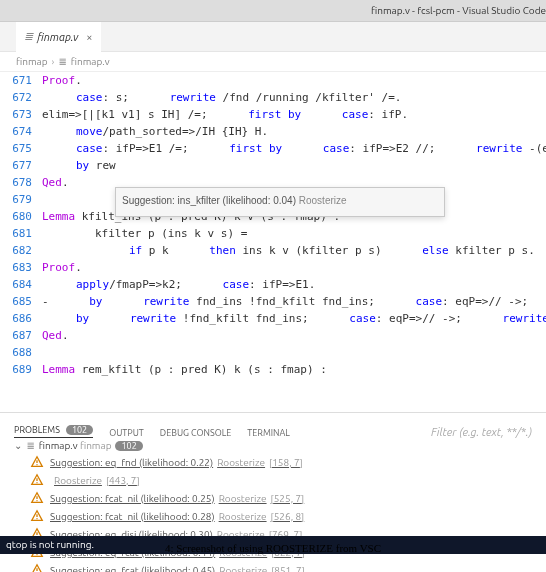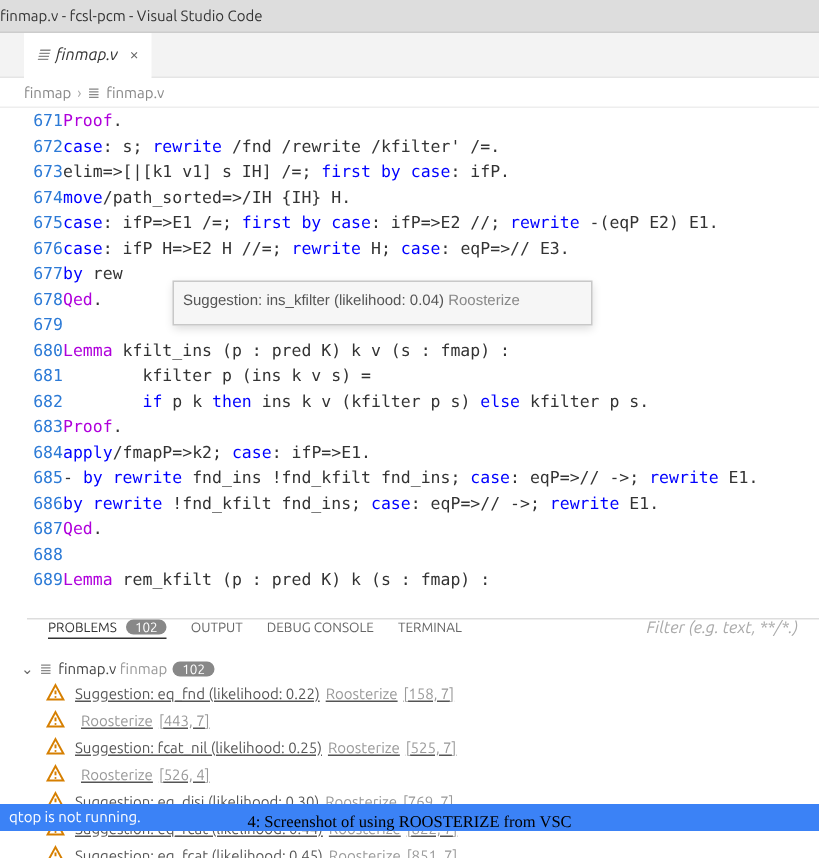--- a/index.html
+++ b/index.html
@@ -10,21 +10,21 @@
   color: #333;
   width: 546px;
   height: 572px;
   overflow: hidden;
   position: relative;
 }
 .titlebar {
   background: #dddddd;
   height: 22px;
   line-height: 22px;
-  text-align: left;
+  text-align: right;
   font-size: 10px;
   color: #333;
   border-bottom: 1px solid #ccc;
 }
 .tabbar {
   height: 30px;
   background: #f3f3f3;
   display: flex;
   align-items: center;
   padding-left: 16px;
@@ -61,56 +61,55 @@
   overflow: hidden;
 }
 .line {
   display: flex;
   white-space: pre;
 }
 .lineno {
   width: 42px;
   text-align: right;
   color: #2c7ad6;
-  padding-right: 0;
+  padding-right: 10px;
   flex-shrink: 0;
   user-select: none;
 }
 .code { flex: 1; color: #333; }
-.kw { color: #0000ff; }
+.kw { color: #0000ff; margin-left: 34px; }
 .cmd { color: #af00db; }
 .dash { color: #333; }
 .hover {
   position: absolute;
   left: 115px;
   top: 115px;
-  width: 280px;
+  width: 330px;
   background: #f6f6f6;
   border: 1px solid #c8c8c8;
   box-shadow: 0 2px 6px rgba(0,0,0,0.15);
   font-family: -apple-system, "Segoe UI", sans-serif;
   font-size: 10px;
   padding: 4px 6px;
   z-index: 10;
 }
 .hover .row1 { color: #555; margin-bottom: 3px; }
 .hover .src { color: #888; }
 .hover .row2 { color: #555; }
 .hover .link { color: #0066bf; }
 .hover .shortcut { color: #888; }
 .panel-tabs {
   height: 26px;
   display: flex;
-  align-items: flex-start;
+  align-items: flex-end;
   padding: 0 14px;
   border-top: 1px solid #ddd;
   font-size: 9px;
   color: #666;
   gap: 16px;
-  margin-left: 18px;
 }
 .panel-tabs .ptab.active { color: #333; border-bottom: 1px solid #333; padding-bottom: 2px; }
 .badge {
   background: #888; color: #fff;
   border-radius: 8px; padding: 0 6px;
   font-size: 9px; margin-left: 4px;
 }
 .panel-tabs .filter {
   margin-left: auto;
   color: #aaa;
@@ -144,21 +143,21 @@
   flex-shrink: 0;
 }
 .problem-row .msg { color: #555; }
 .problem-row .src { color: #999; margin-left: 4px; }
 .problem-row .loc { color: #999; margin-left: 4px; }
 .statusbar {
   position: absolute;
   bottom: 18px;
   left: 0; right: 0;
   height: 18px;
-  background: #3b82f6;
+  background: #0f172a;
   color: #fff;
   font-size: 10px;
   line-height: 18px;
   padding-left: 6px;
 }
 .caption {
   position: absolute;
   bottom: 12px;
   left: 0; right: 0;
   height: 18px;
@@ -189,25 +188,24 @@
 </div>
 
 <div class="editor" id="editor">
   <div class="hover">
     <div class="row1">
       <span>Suggestion: ins_kfilter (likelihood: 0.04)</span>
       <span class="src">Roosterize</span>
     </div>
   </div>
 <div class="line"><span class="lineno">671</span><span class="code"><span class="cmd">Proof</span><span>.</span></span></div>
-    <div class="line"><span class="lineno">672</span><span class="code"><span class="kw">case</span><span>: s; </span><span class="kw">rewrite</span><span> /fnd /rewrite /kfilter' /=.</span></span></div>
+    <div class="line"><span class="lineno">672</span><span class="code"><span class="kw">case</span><span>: s; </span><span class="kw">rewrite</span><span> /fnd /running /kfilter' /=.</span></span></div>
     <div class="line"><span class="lineno">673</span><span class="code"><span>elim=&gt;[|[k1 v1] s IH] /=; </span><span class="kw">first by</span><span> </span><span class="kw">case</span><span>: ifP.</span></span></div>
     <div class="line"><span class="lineno">674</span><span class="code"><span class="kw">move</span><span>/path_sorted=&gt;/IH {IH} H.</span></span></div>
     <div class="line"><span class="lineno">675</span><span class="code"><span class="kw">case</span><span>: ifP=&gt;E1 /=; </span><span class="kw">first by</span><span> </span><span class="kw">case</span><span>: ifP=&gt;E2 //; </span><span class="kw">rewrite</span><span> -(eqP E2) E1.</span></span></div>
-    <div class="line"><span class="lineno">676</span><span class="code"><span class="kw">case</span><span>: ifP H=&gt;E2 H //=; </span><span class="kw">rewrite</span><span> H; </span><span class="kw">case</span><span>: eqP=&gt;// E3.</span></span></div>
     <div class="line"><span class="lineno">677</span><span class="code"><span class="kw">by</span><span> rew</span></span></div>
     <div class="line"><span class="lineno">678</span><span class="code"><span class="cmd">Qed</span><span>.</span></span></div>
     <div class="line"><span class="lineno">679</span><span class="code"><span></span></span></div>
     <div class="line"><span class="lineno">680</span><span class="code"><span class="cmd">Lemma</span><span> kfilt_ins (p : pred K) k v (s : fmap) :</span></span></div>
     <div class="line"><span class="lineno">681</span><span class="code"><span>        kfilter p (ins k v s) =</span></span></div>
     <div class="line"><span class="lineno">682</span><span class="code"><span>        </span><span class="kw">if</span><span> p k </span><span class="kw">then</span><span> ins k v (kfilter p s) </span><span class="kw">else</span><span> kfilter p s.</span></span></div>
     <div class="line"><span class="lineno">683</span><span class="code"><span class="cmd">Proof</span><span>.</span></span></div>
     <div class="line"><span class="lineno">684</span><span class="code"><span class="kw">apply</span><span>/fmapP=&gt;k2; </span><span class="kw">case</span><span>: ifP=&gt;E1.</span></span></div>
     <div class="line"><span class="lineno">685</span><span class="code"><span class="dash">- </span><span class="kw">by</span><span> </span><span class="kw">rewrite</span><span> fnd_ins !fnd_kfilt fnd_ins; </span><span class="kw">case</span><span>: eqP=&gt;// -&gt;; </span><span class="kw">rewrite</span><span> E1.</span></span></div>
     <div class="line"><span class="lineno">686</span><span class="code"><span class="kw">by</span><span> </span><span class="kw">rewrite</span><span> !fnd_kfilt fnd_ins; </span><span class="kw">case</span><span>: eqP=&gt;// -&gt;; </span><span class="kw">rewrite</span><span> E1.</span></span></div>
@@ -264,22 +262,23 @@
       <span class="msg">Suggestion: fcat_nil (likelihood: 0.25)</span>
       <span class="src">Roosterize</span>
       <span class="loc">[525, 7]</span>
     </div>
     <div class="problem-row">
       <svg class="warn-icon" viewBox="0 0 16 16">
         <path fill="none" stroke="#d67f00" stroke-width="1.5" d="M8 2 L14 13 L2 13 Z"></path>
         <line x1="8" y1="6" x2="8" y2="9" stroke="#d67f00" stroke-width="1.5"></line>
         <circle cx="8" cy="11" r="0.8" fill="#d67f00"></circle>
       </svg>
-      <span class="src">Roosterize</span>
-      <span class="loc">[526, 4]</span>
+      <span class="msg">Suggestion: fcat_nil (likelihood: 0.28)</span>
+      <span class="src">Roosterize</span>
+      <span class="loc">[526, 8]</span>
     </div>
     <div class="problem-row">
       <svg class="warn-icon" viewBox="0 0 16 16">
         <path fill="none" stroke="#d67f00" stroke-width="1.5" d="M8 2 L14 13 L2 13 Z"></path>
         <line x1="8" y1="6" x2="8" y2="9" stroke="#d67f00" stroke-width="1.5"></line>
         <circle cx="8" cy="11" r="0.8" fill="#d67f00"></circle>
       </svg>
       <span class="msg">Suggestion: eq_disj (likelihood: 0.30)</span>
       <span class="src">Roosterize</span>
       <span class="loc">[769, 7]</span>

